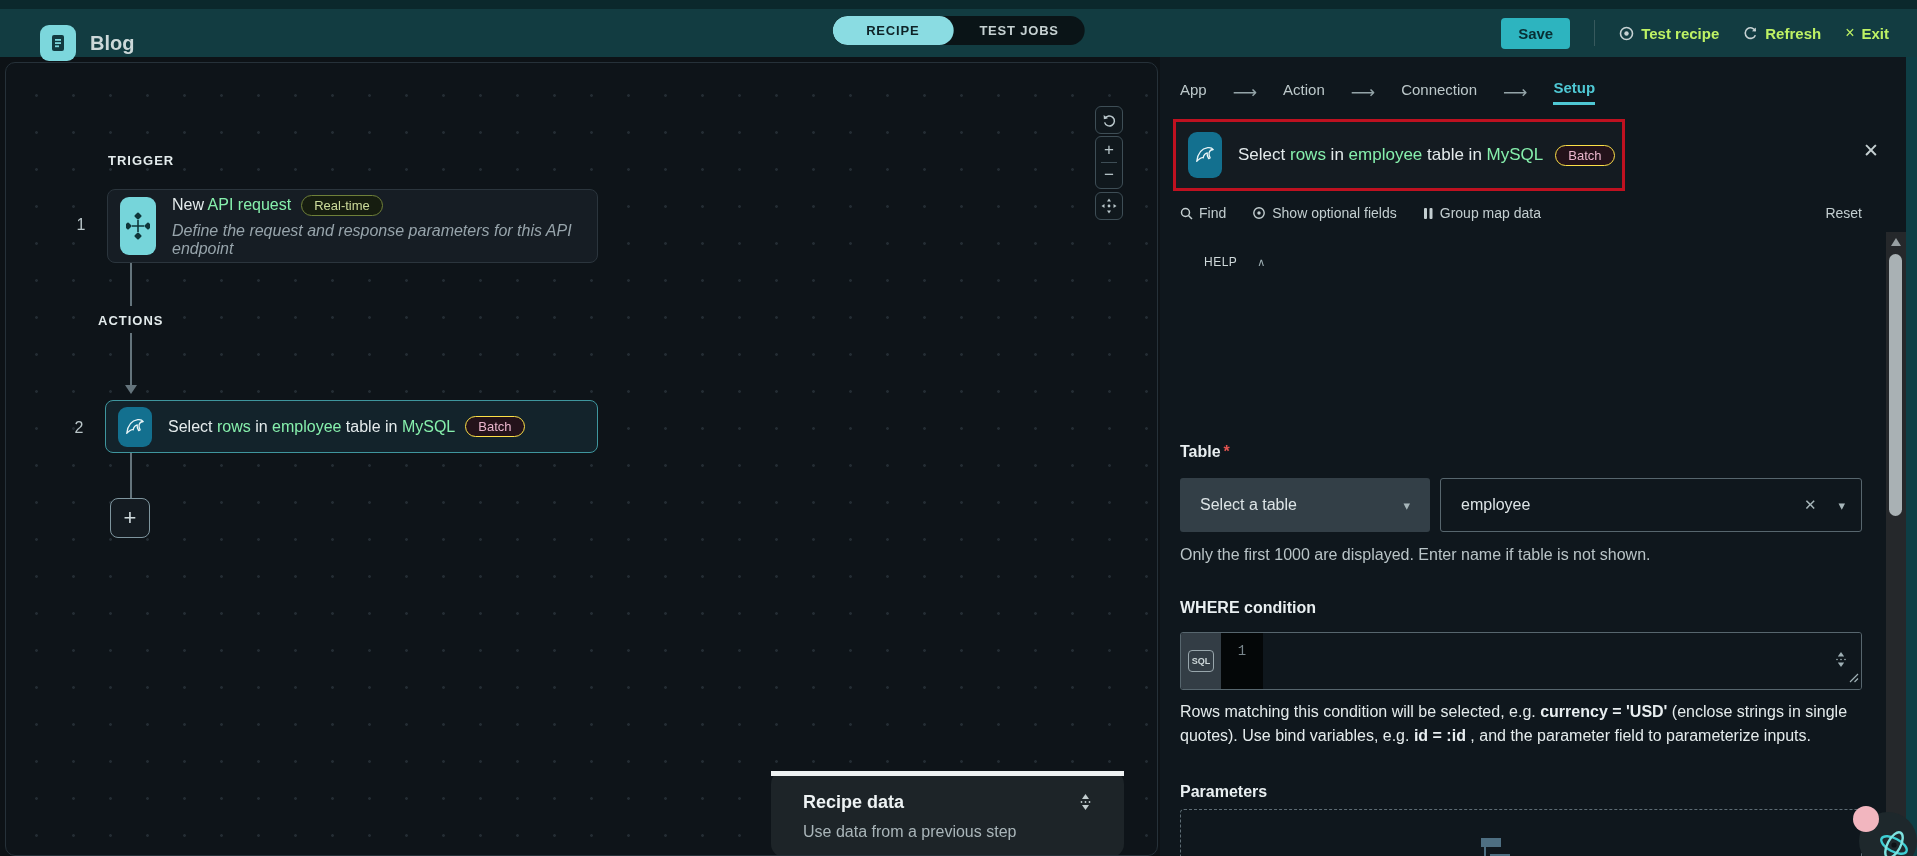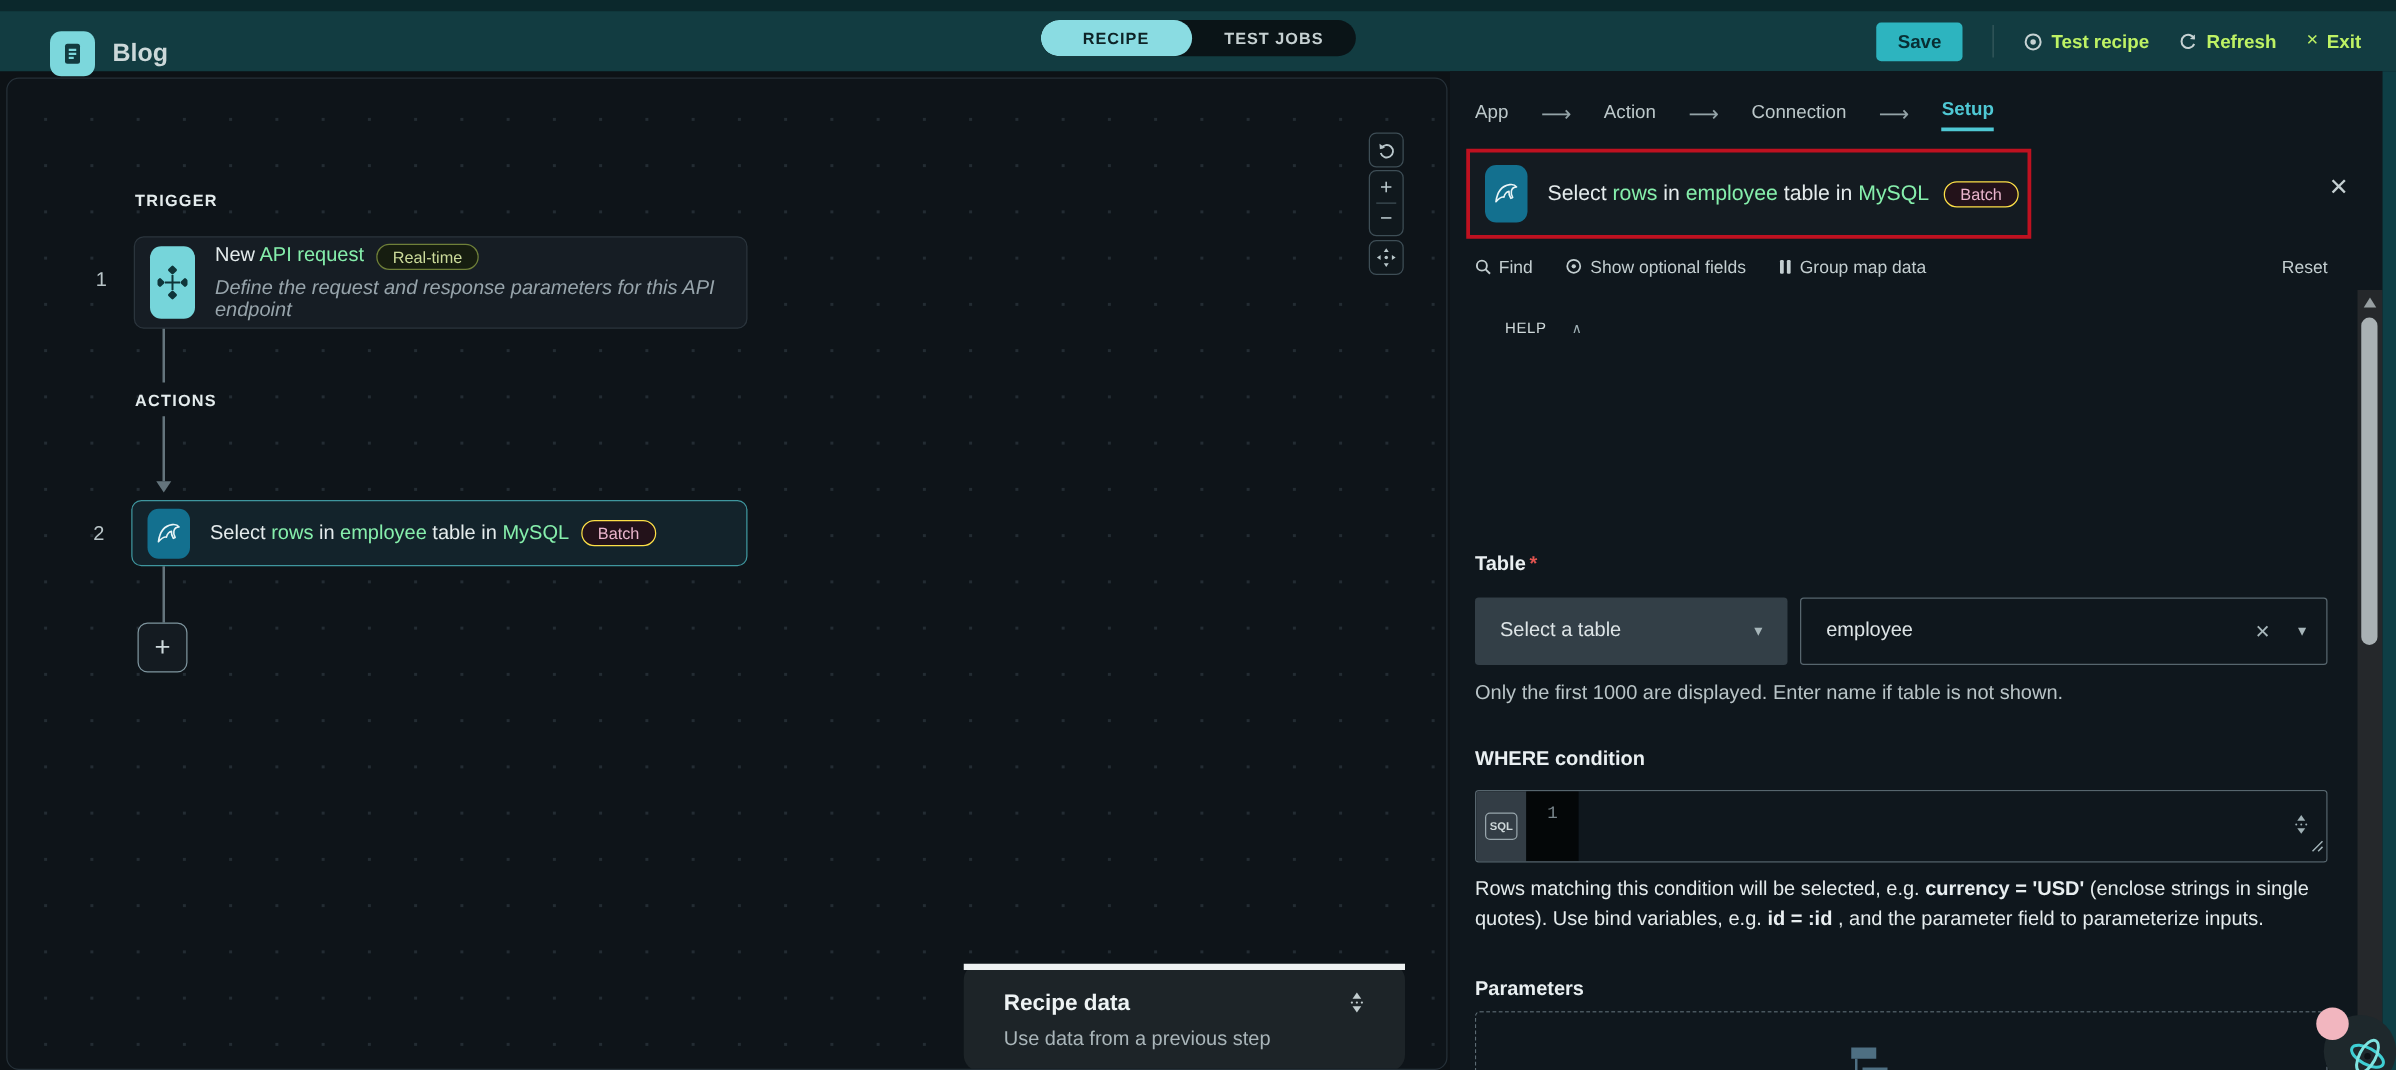--- a/index.html
+++ b/index.html
@@ -176,21 +176,21 @@
       <div>
         <div class="step-title">
           <span><span class="p-plain">New </span><span class="p-link">API request</span></span>
           <span class="badge badge-realtime">Real-time</span>
         </div>
         <div class="step-subtitle">Define the request and response parameters for this API endpoint</div>
       </div>
     </div>
 
     <div class="conn-line" style="left:124px; top:200px; height:43px;"></div>
-    <div class="section-label" style="left:102px; top:250px;text-align:center;">ACTIONS</div>
+    <div class="section-label" style="left:92px; top:250px;text-align:center;">ACTIONS</div>
     <div class="conn-line" style="left:124px; top:270px; height:52px;"></div>
     <div class="conn-arrow" style="left:119px; top:322px;"></div>
 
     <div class="step-num" style="left:62px; top:356px;">2</div>
     <div class="step-card selected" style="left:99px; top:337px; width:493px; height:53px;">
       <div class="step-icon mysql-icon">
         <svg width="22" height="24" viewBox="0 0 24 24">
             <path d="M3 19 C4 11 8 5 15 4 C18 3.6 20 4.6 21 6 C18.5 6.2 17 7.5 16.5 9.5 C16 11.5 16.6 13.4 17.6 15.2 L16 16 C14.8 14 14 12 14.4 9.8 C12 10.4 10.6 12.4 10 15 C8 14.4 5.4 16.4 3 19 Z" fill="none" stroke="#eaf5f7" stroke-width="1.4" stroke-linejoin="round"></path>
           </svg>
       </div>

